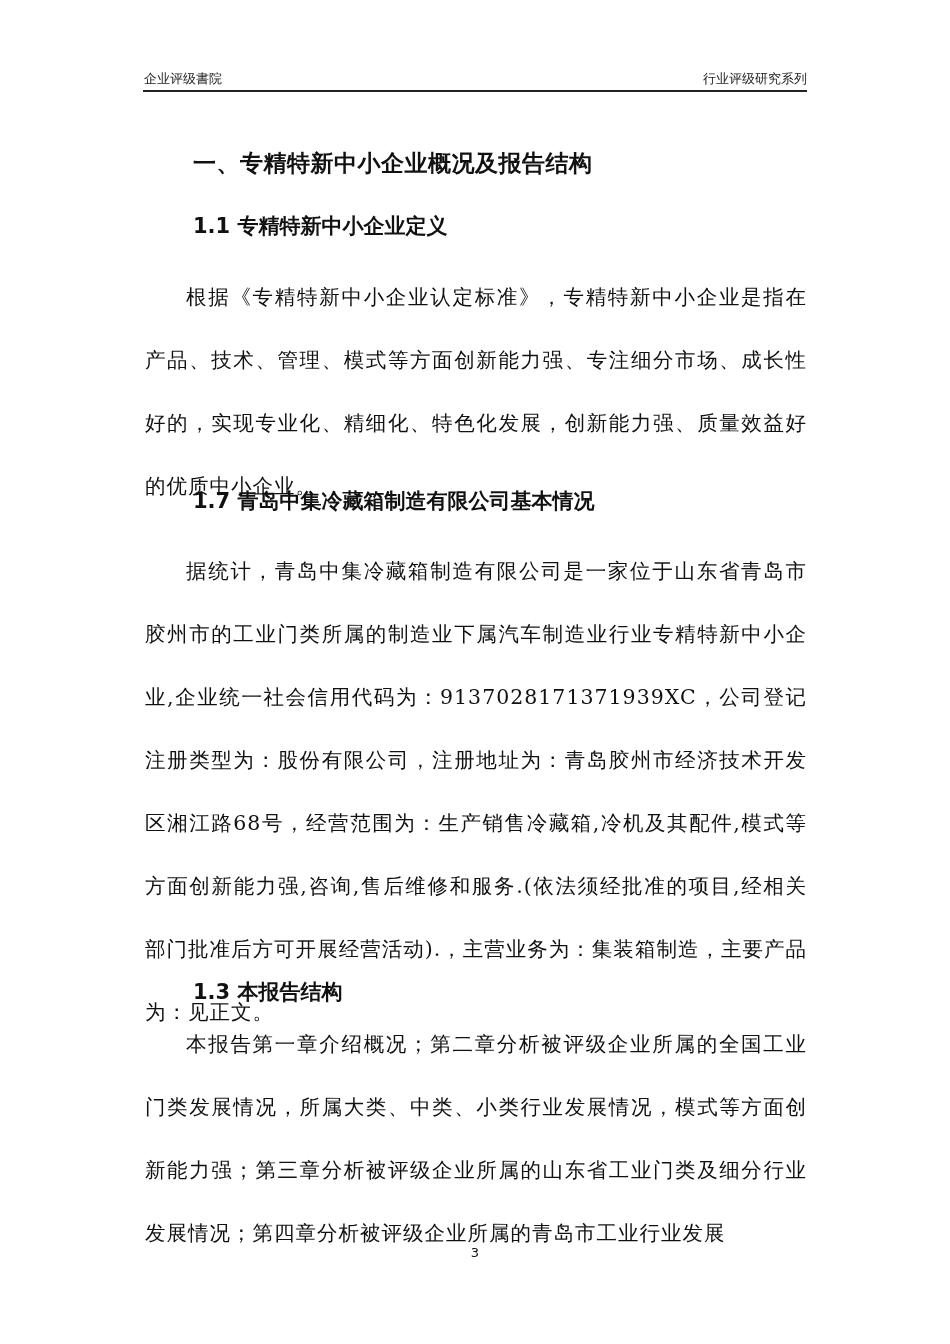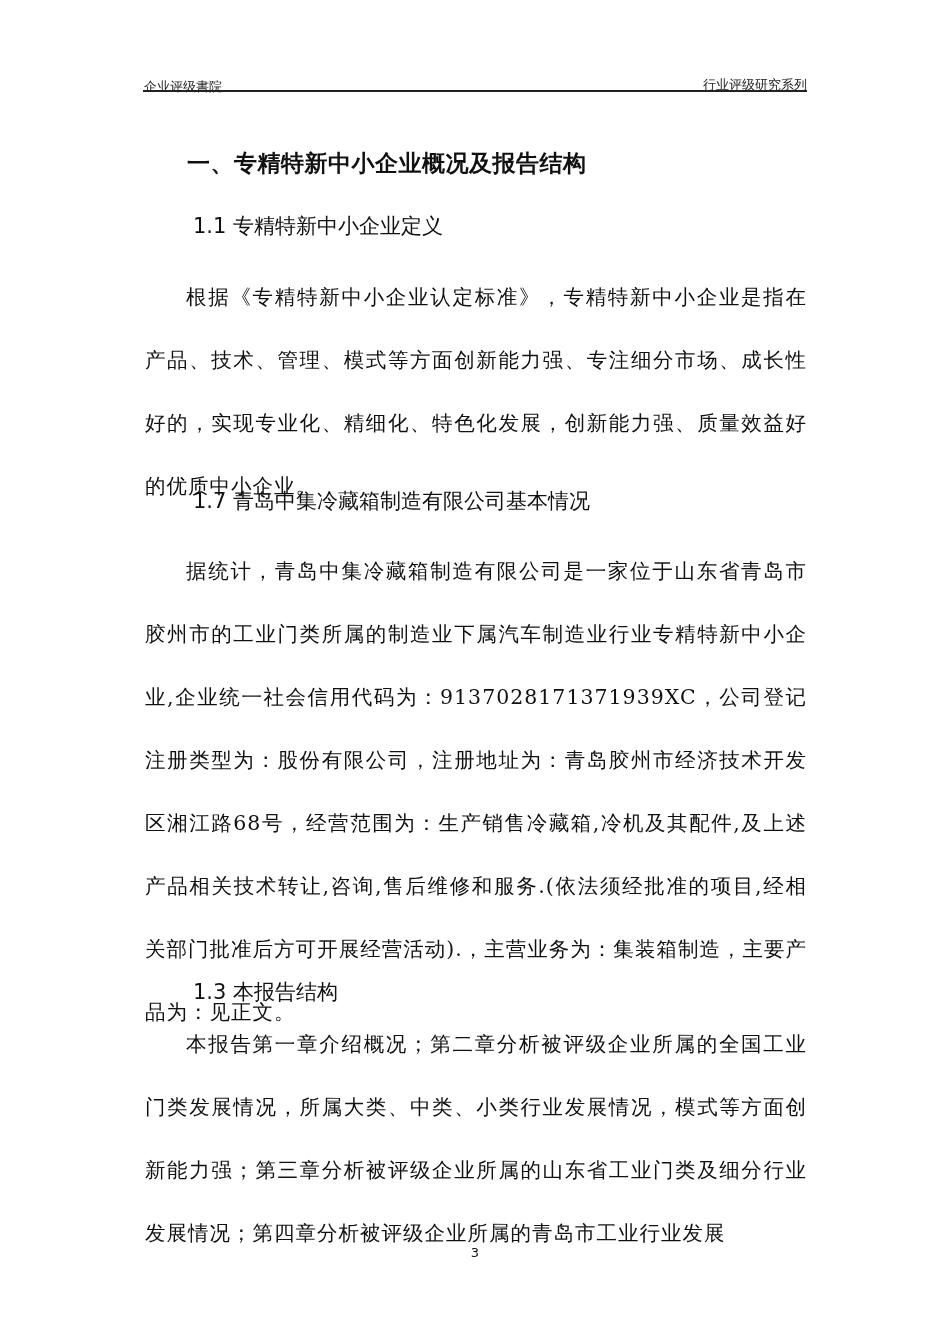--- a/index.html
+++ b/index.html
@@ -1,36 +1,36 @@
 <!DOCTYPE html>
 <html><head>
 <meta charset="utf-8">
 <style>
   html, body { margin:0; padding:0; background:#ffffff; }
   body { width:950px; height:1344px; position:relative; overflow:hidden; font-family:"DejaVu Serif","Liberation Serif",serif; color:#111; }
   .header { position:absolute; left:143px; right:143px; top:68px; height:22px; border-bottom:2px solid #222; font-family:"DejaVu Sans","Liberation Sans",sans-serif; font-size:13px; color:#222; }
-  .header .left { position:absolute; left:1px; top:10px; }
-  .header .right { position:absolute; right:0; top:8px; }
-  .h1 { position:absolute; left:187px; top:148px; font-family:"DejaVu Sans","Liberation Sans",sans-serif; font-weight:bold; font-size:23px; letter-spacing:0.5px; }
-  .h2 { position:absolute; left:193px; font-family:"DejaVu Sans","Liberation Sans",sans-serif; font-weight:normal; font-size:21px; }
+  .header .left { position:absolute; left:1px; top:2px; }
+  .header .right { position:absolute; right:0; top:2px; }
+  .h1 { position:absolute; left:193px; top:148px; font-family:"DejaVu Sans","Liberation Sans",sans-serif; font-weight:bold; font-size:23px; letter-spacing:0.5px; }
+  .h2 { position:absolute; left:193px; font-family:"DejaVu Sans","Liberation Sans",sans-serif; font-weight:bold; font-size:21px; }
   .para { position:absolute; left:145px; width:662px; font-size:20.5px; line-height:63px; text-align:justify; text-indent:41px; letter-spacing:1px; }
   .footer-num { position:absolute; left:0; right:0; top:1245px; text-align:center; font-family:"DejaVu Sans","Liberation Sans",sans-serif; font-size:13px; }
 </style>
 </head>
 <body>
 
 <div class="header">
   <span class="left">企业评级書院</span>
   <span class="right">行业评级研究系列</span>
 </div>
 
 <div class="h1">一、专精特新中小企业概况及报告结构</div>
 
 <div class="h2" style="top:212px;">1.1 专精特新中小企业定义</div>
 <div class="para" style="top:266px;">根据《专精特新中小企业认定标准》，专精特新中小企业是指在产品、技术、管理、模式等方面创新能力强、专注细分市场、成长性好的，实现专业化、精细化、特色化发展，创新能力强、质量效益好的优质中小企业。</div>
 
 <div class="h2" style="top:487px;">1.7 青岛中集冷藏箱制造有限公司基本情况</div>
-<div class="para" style="top:540px;">据统计，青岛中集冷藏箱制造有限公司是一家位于山东省青岛市胶州市的工业门类所属的制造业下属汽车制造业行业专精特新中小企业,企业统一社会信用代码为：9137028171371939XC，公司登记注册类型为：股份有限公司，注册地址为：青岛胶州市经济技术开发区湘江路68号，经营范围为：生产销售冷藏箱,冷机及其配件,及上述产品相关技术转让,咨询,售后维修和服务.(依法须经批准的项目,经相关部门批准后方可开展经营活动).，主营业务为：集装箱制造，主要产品为：见正文。</div>
+<div class="para" style="top:540px;">据统计，青岛中集冷藏箱制造有限公司是一家位于山东省青岛市胶州市的工业门类所属的制造业下属汽车制造业行业专精特新中小企业,企业统一社会信用代码为：9137028171371939XC，公司登记注册类型为：股份有限公司，注册地址为：青岛胶州市经济技术开发区湘江路68号，经营范围为：生产销售冷藏箱,冷机及其配件,模式等方面创新能力强,咨询,售后维修和服务.(依法须经批准的项目,经相关部门批准后方可开展经营活动).，主营业务为：集装箱制造，主要产品为：见正文。</div>
 
 <div class="h2" style="top:960px;margin-top:18px;">1.3 本报告结构</div>
 <div class="para" style="top:1013px;">本报告第一章介绍概况；第二章分析被评级企业所属的全国工业门类发展情况，所属大类、中类、小类行业发展情况，模式等方面创新能力强；第三章分析被评级企业所属的山东省工业门类及细分行业发展情况；第四章分析被评级企业所属的青岛市工业行业发展</div>
 
 <div class="footer-num">3</div>
 
 </body></html>

